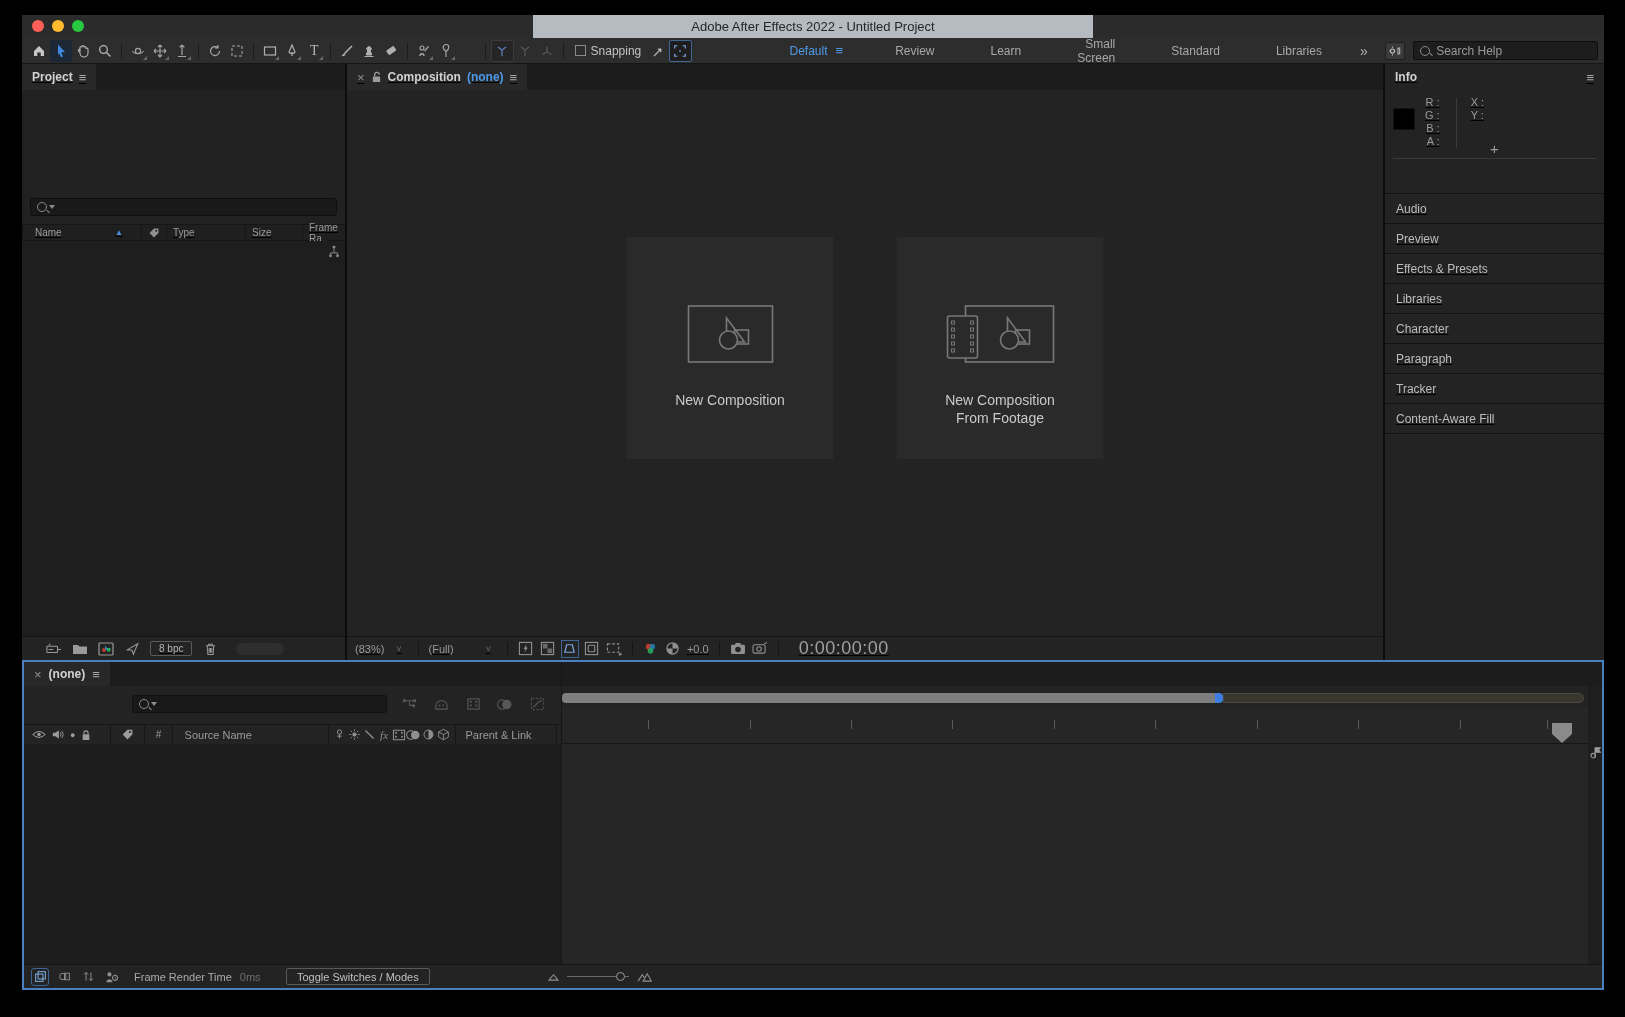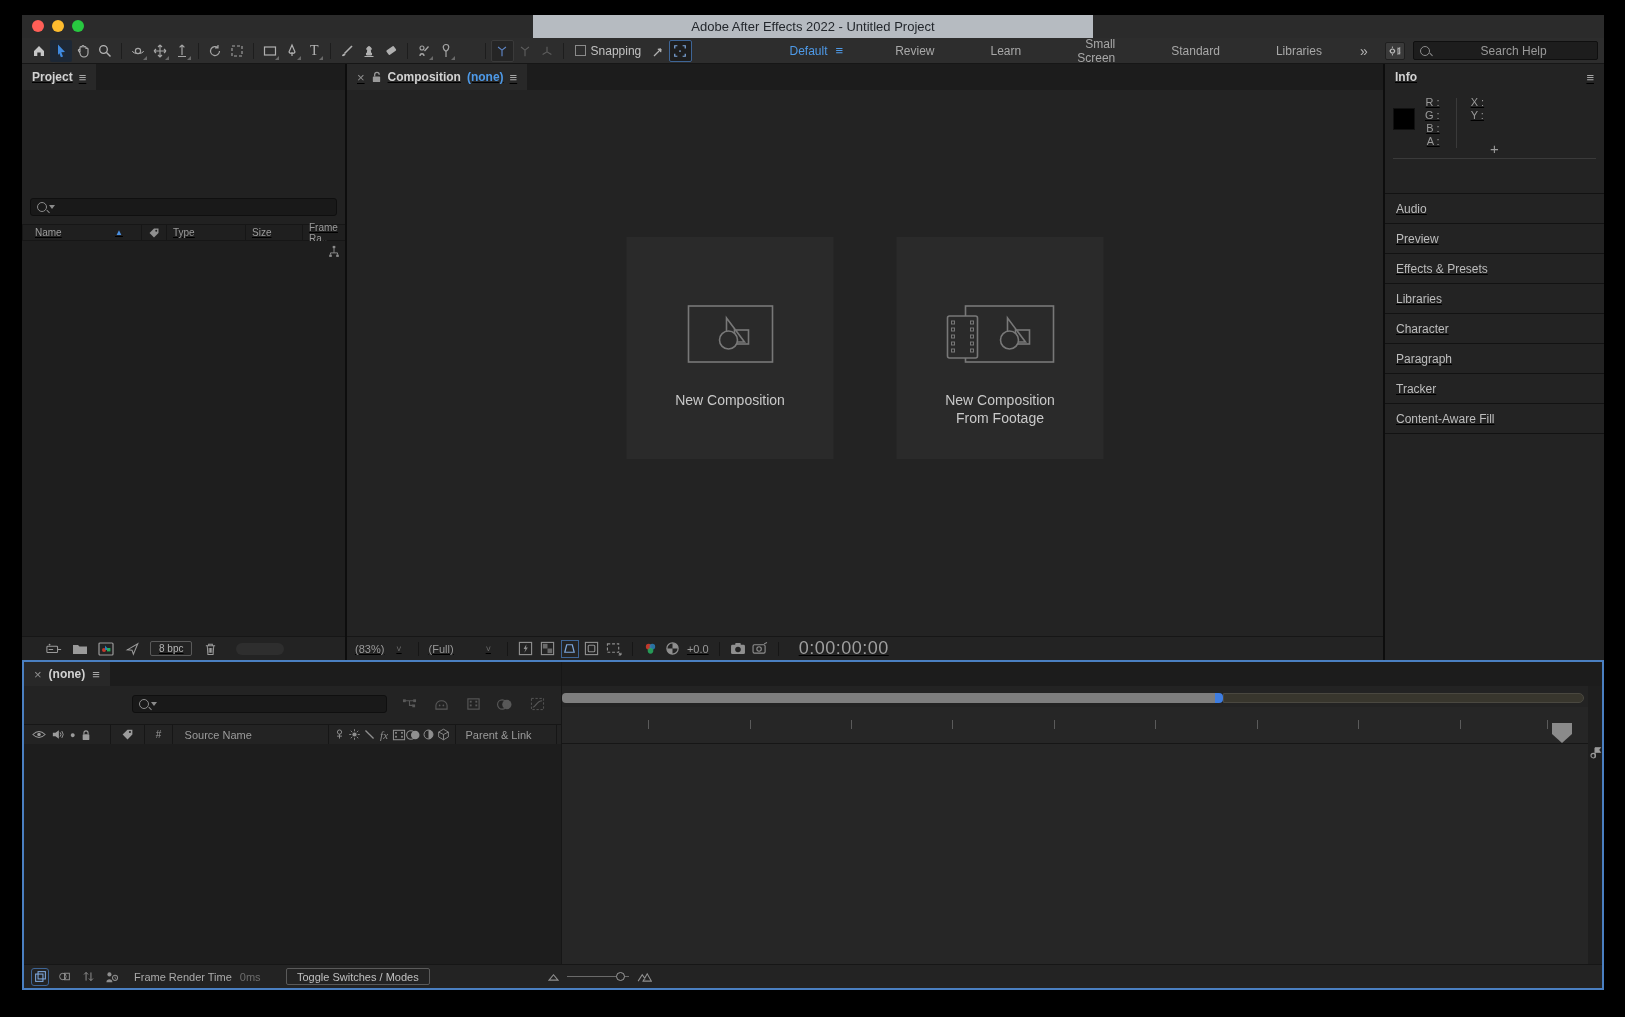--- a/index.html
+++ b/index.html
@@ -30,21 +30,21 @@
   .snapping span { font-size:12px; color:#c2c2c2; }
   .ws-bar { display:flex; align-items:center; gap:0; margin-left:70px; }
   .ws-item { font-size:12px; color:#a8a8a8; padding:0 28px; cursor:default;text-align:right; }
   .ws-item.active { color:#4e9ae8; padding-right:8px; }
   .ws-menu { color:#4e9ae8; font-size:13px; padding-right:24px; }
   .ws-overflow { color:#b5b5b5; font-size:14px; letter-spacing:-1px; padding:0 10px; }
   .ws-gear { width:22px; height:18px; background:#3a3a3a; border:1px solid #1f1f1f; border-radius:2px;
              display:flex; align-items:center; justify-content:center; margin:0 8px; }
   .help-search { width:192px; height:19px; background:#1d1d1d; border:1px solid #0f0f0f; border-radius:2px;
                  display:flex; align-items:center; gap:6px; padding:0 6px; }
-  .help-search input { flex:1; background:transparent; border:0; outline:0; color:#c7c7c7; font-size:12px;text-align:center; }
+  .help-search input { flex:1; background:transparent; border:0; outline:0; color:#c7c7c7; font-size:12px; }
   .help-search input::placeholder { color:#9a9a9a; }
 
   
   .main { flex:1 1 auto; display:flex; gap:2px; background:#0d0d0d; min-height:0;text-decoration:underline; }
   .panel { background:#232323; display:flex; flex-direction:column; min-height:0; }
   .tabbar { height:26px; background:#1c1c1c; display:flex; align-items:center; flex:0 0 auto; }
   .tab { height:26px; background:#282828; display:flex; align-items:center; gap:6px; padding:0 10px; }
   .tab-label { font-size:12px; color:#d2d2d2; font-weight:bold; }
   .tab-status { font-size:12px; color:#4e9ae8; font-weight:bold; }
   .tab-close { color:#8f8f8f; font-size:13px; }

